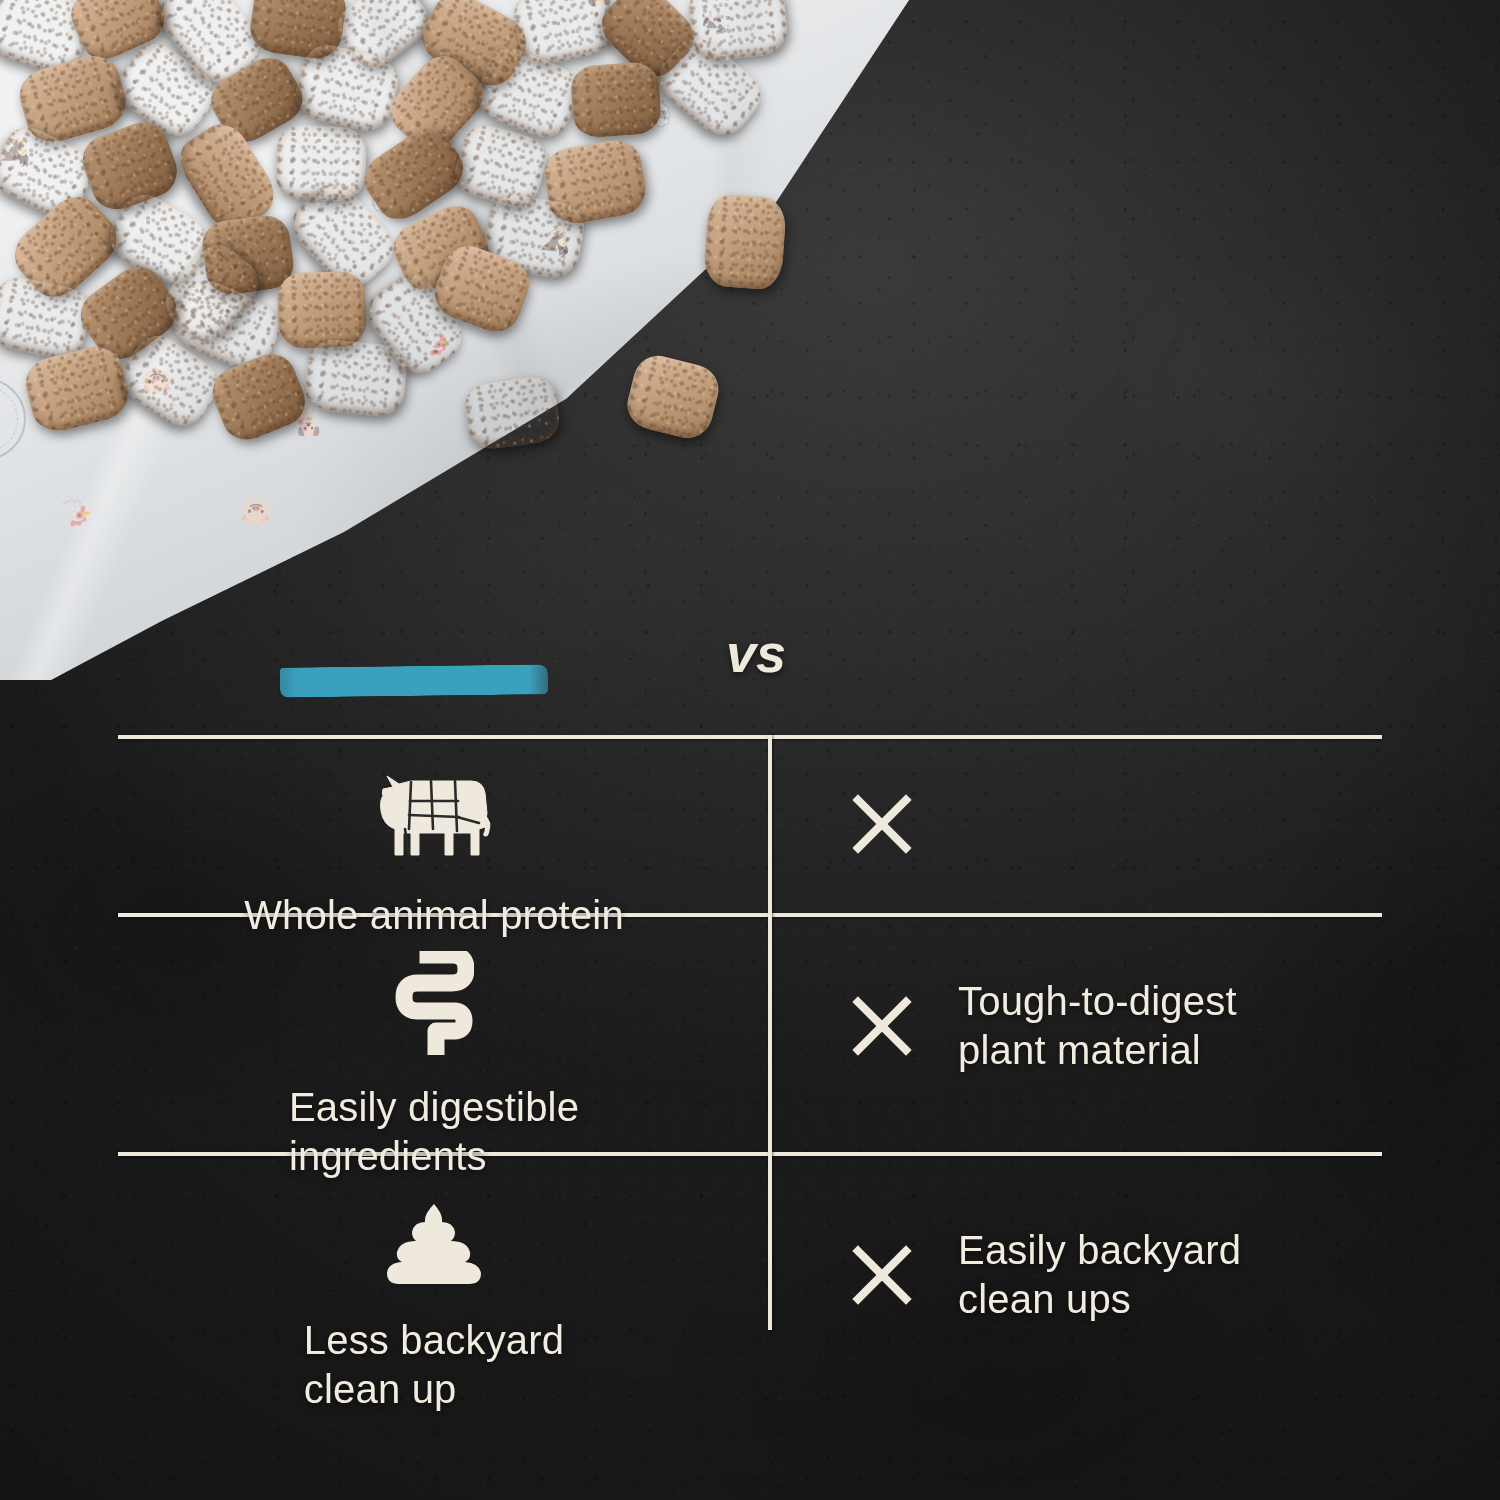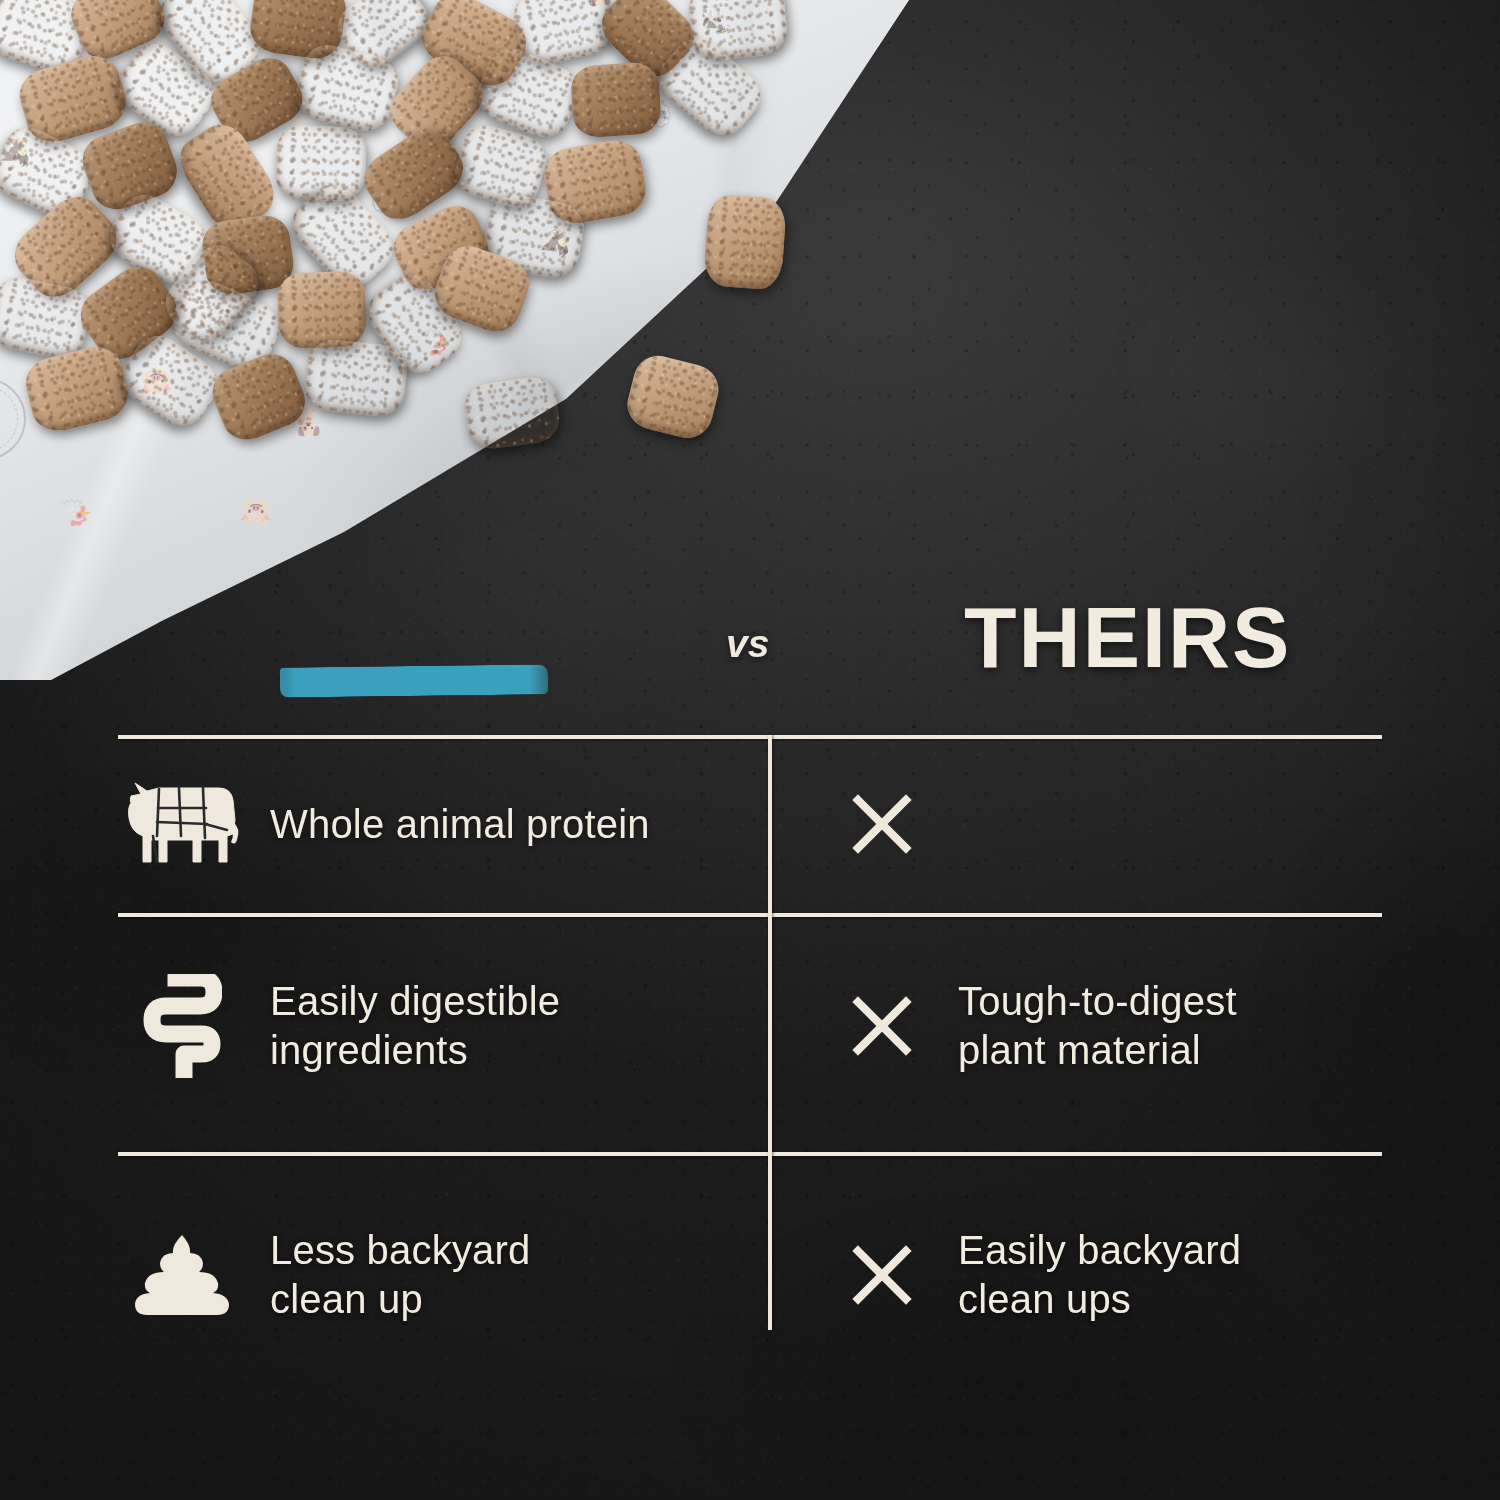--- a/index.html
+++ b/index.html
@@ -201,21 +201,21 @@
     left: -10px; top: 4px;
     width: 22px; height: 20px;
     background: #3ba6c4;
     border-radius: 50% 20% 40% 30%;
     opacity: .8;
   }
   .head-ours, .head-theirs, .vs { position: absolute; z-index: 2; }
   .vs {
     left: 608px;
     top: 28px;
-    font-size: 39px;
+    font-size: 54px;
     font-weight: 700;
     font-style: italic;
     color: #efe9dd;
     letter-spacing: 0;
     text-shadow: 0 2px 7px rgba(0,0,0,.6);
   }
 
   .hrule {
     position: absolute;
     left: 0;
@@ -231,21 +231,21 @@
     background: #efe9dd;
     box-shadow: 1px 0 3px rgba(0,0,0,.5);
   }
 
   .cell {
     position: absolute;
     display: flex;
     align-items: center;
     gap: 28px;
   }
-  .cell.left  { left: 4px;  width: 600px; }
+  .cell.left  { left: 16px;  width: 600px; flex-direction: column; }
   .cell.right { left: 716px; width: 560px; }
 
   .cell-icon {
     flex: 0 0 auto;
     width: 120px;
     display: flex;
     align-items: center;
     justify-content: center;
     color: #efe9dd;
   }
@@ -343,21 +343,20 @@
     <div class="kibble lt" style="left:438px;top:252px;width:88px;height:74px;transform:rotate(20deg)"></div>
 
     <div class="kibble lt" style="left:706px;top:196px;width:78px;height:92px;transform:rotate(4deg)"></div>
     <div class="kibble" style="left:466px;top:380px;width:92px;height:66px;transform:rotate(-8deg)"></div>
     <div class="kibble lt" style="left:630px;top:360px;width:86px;height:74px;transform:rotate(14deg)"></div>
   </div>
 
   <div class="heads">
     <div class="brush"></div>
     <div class="vs">vs</div>
-    <div class="head-theirs">THEIRS</div>
   </div>
 
   <div class="table">
 
     <div class="hrule" style="top:0px"></div>
     <div class="hrule" style="top:178px"></div>
     <div class="hrule" style="top:417px"></div>
     <div class="vrule" style="top:0px;height:595px"></div>
 
     <div class="cell left" style="top:36px;height:106px">

